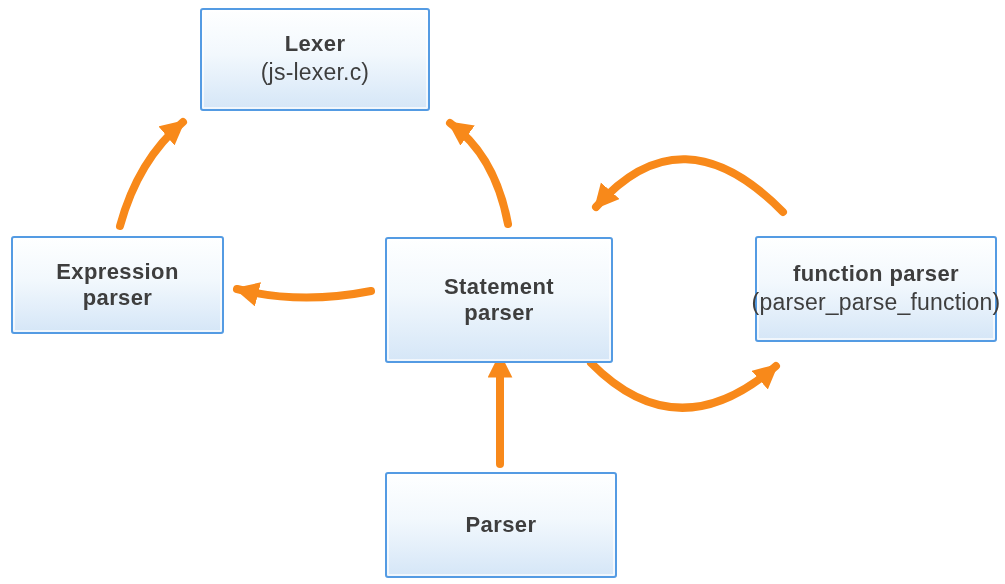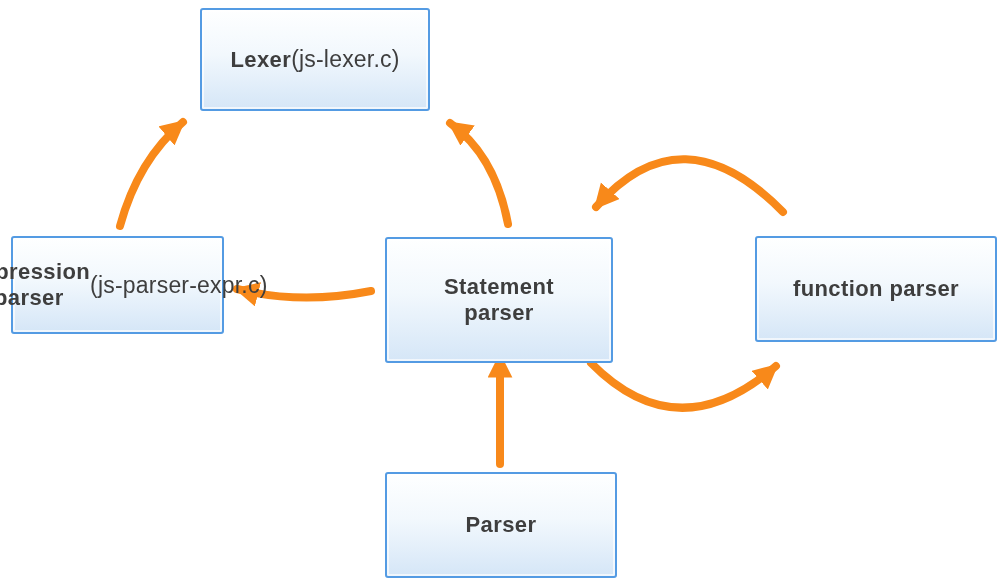--- a/index.html
+++ b/index.html
@@ -39,21 +39,21 @@
   .node {
     position: absolute;
     border: 2px solid var(--box-border);
     border-radius: 3px;
     background: linear-gradient(180deg,
       var(--box-fill-top) 0%,
       var(--box-fill-mid) 45%,
       var(--box-fill-bottom) 100%);
     box-shadow: inset 0 0 0 2px rgba(255,255,255,0.65);
     display: flex;
-    flex-direction: row;
+    flex-direction: column;
     align-items: center;
     justify-content: center;
     text-align: center;
     color: var(--text-color);
     padding: 4px 6px;
   }
   .node-title {
     font-size: 22px;
     font-weight: bold;
     letter-spacing: 0.4px;
@@ -89,29 +89,29 @@
   </svg>
 
   <div class="node" style="left:200px; top:8px; width:230px; height:103px;">
     <div class="node-title">Lexer</div>
     <div class="node-subtitle">(js-lexer.c)</div>
   </div>
 
   <div class="node" style="left:11px; top:236px; width:213px; height:98px;align-items:center;">
     <div class="node-title">Expression
 parser</div>
-    <div class="node-subtitle">(js-parser-expr.c)</div>
   </div>
 
   <div class="node" style="left:385px; top:237px; width:228px; height:126px;">
     <div class="node-title">Statement
 parser</div>
   </div>
 
   <div class="node" style="left:755px; top:236px; width:242px; height:106px;">
     <div class="node-title">function parser</div>
+    <div class="node-subtitle">(parser_parse_function)</div>
   </div>
 
   <div class="node" style="left:385px; top:472px; width:232px; height:106px;">
     <div class="node-title">Parser</div>
   </div>
 
 </div>
 
 </body></html>

